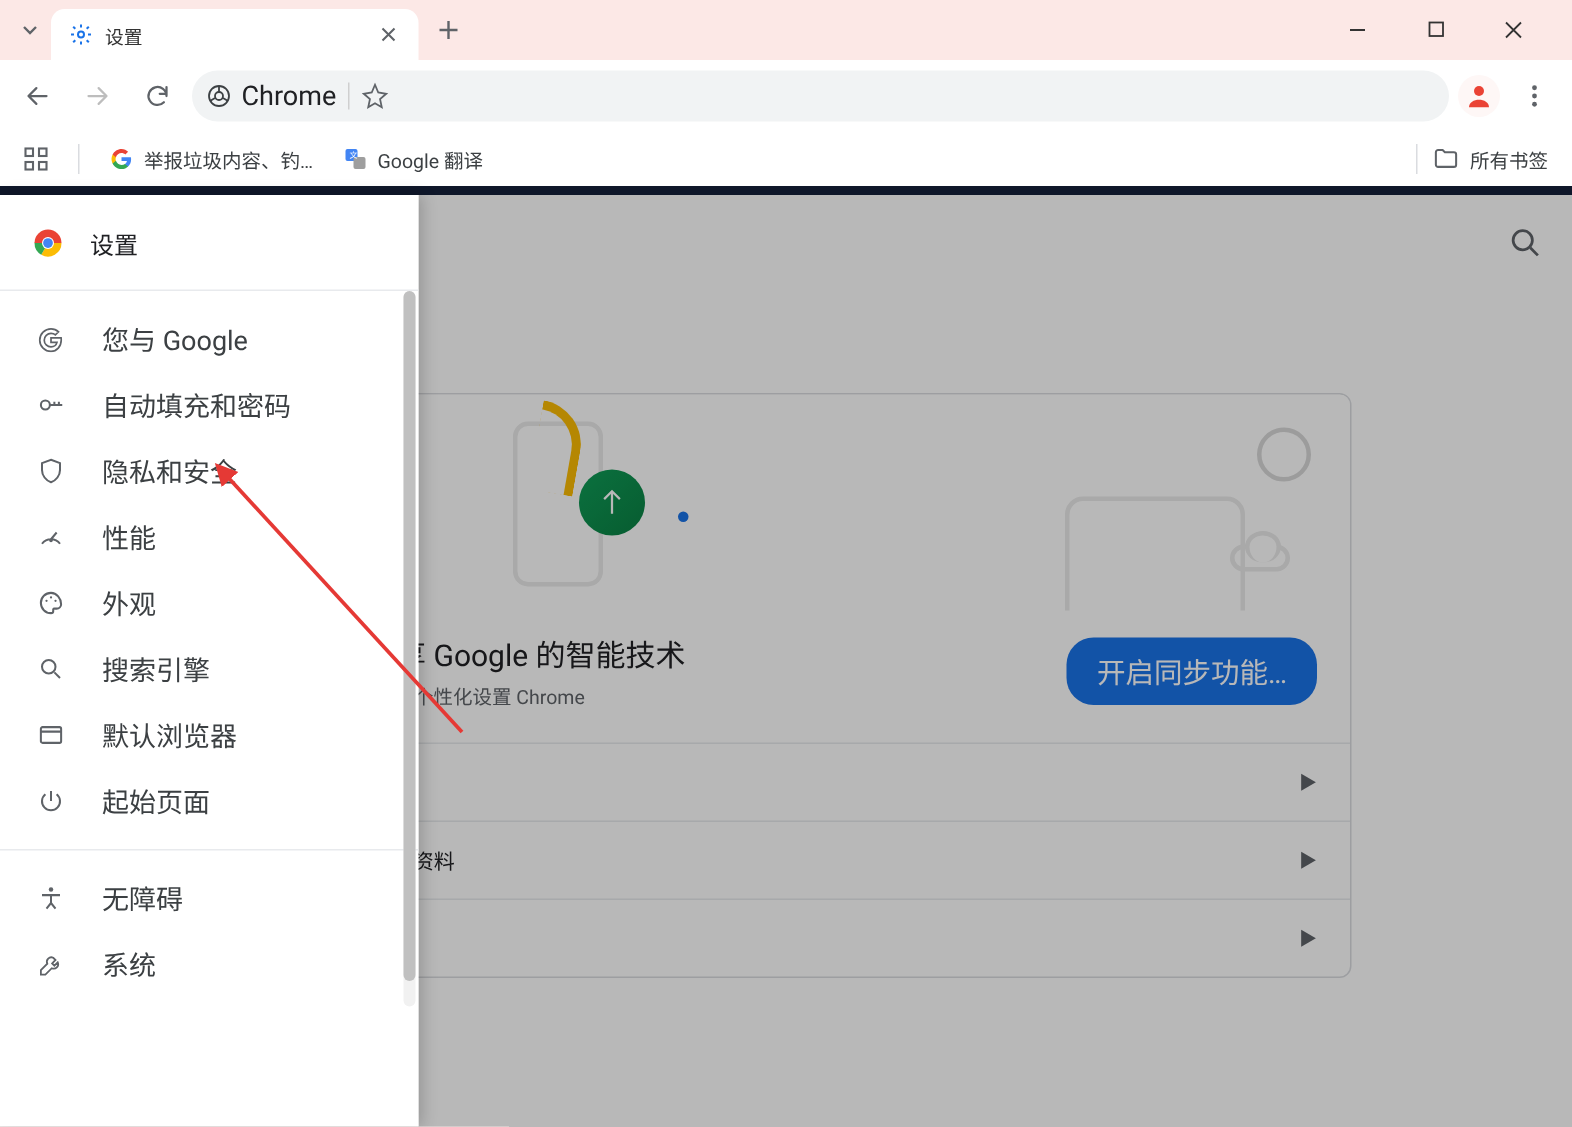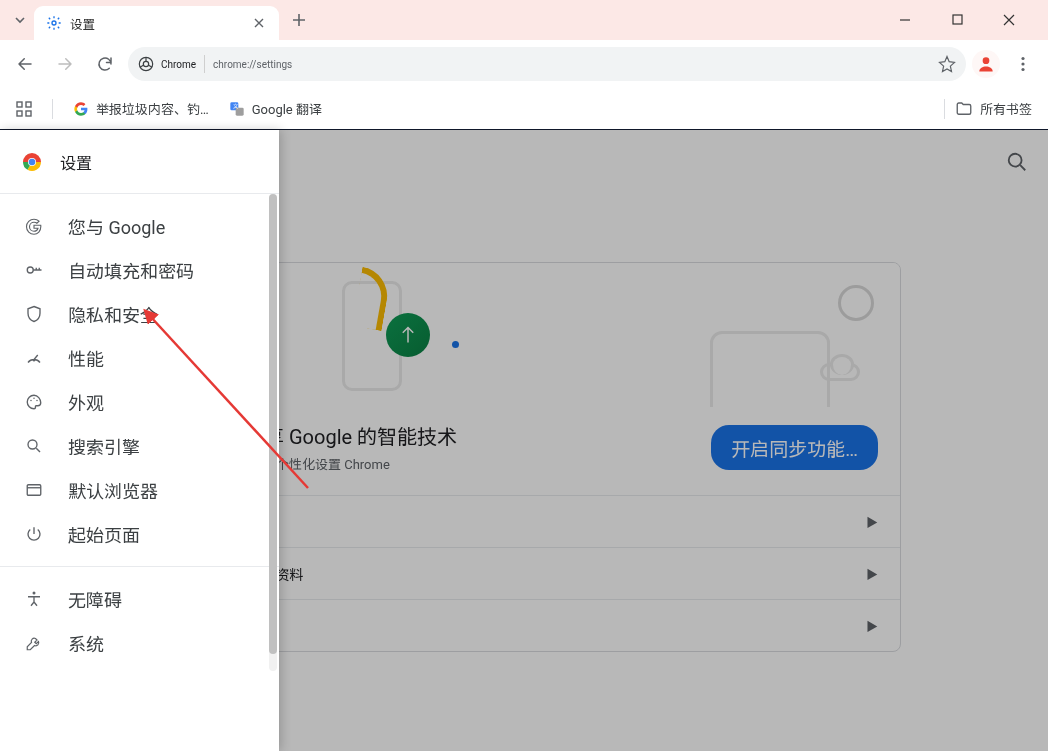--- a/index.html
+++ b/index.html
@@ -12,29 +12,29 @@
 .tab-title { flex: 1; white-space: nowrap; overflow: hidden; }
 .tab-close { width: 16px; height: 16px; display: flex; align-items: center; justify-content: center; color: #5f6368; }
 .new-tab { width: 28px; display: flex; justify-content: center; margin-left: 6px; color: #5f6368; }
 .window-controls { margin-left: auto; display: flex; gap: 22px; padding-right: 18px; color: #333; }
 .window-controls span { width: 30px; display: flex; justify-content: center; }
 
 
 .toolbar { height: 48px; background: #fff; display: flex; align-items: center; padding: 0 8px; gap: 6px; }
 .icon-btn { width: 34px; height: 34px; border-radius: 50%; display: flex; align-items: center; justify-content: center; color: #5f6368; }
 .icon-btn.disabled { color: #bdbdbd; }
-.omnibox { flex: 1; height: 34px; background: #f1f3f4; border-radius: 17px; display: flex; align-items: center; padding: 0 10px; gap: 8px; font-size: 10px; color: #3c4043; }
+.omnibox { flex: 1; height: 34px; background: #f1f3f4; border-radius: 17px; display: flex; align-items: center; padding: 0 10px; gap: 8px; font-size: 18px; color: #3c4043; }
 .omnibox-chip { display: flex; align-items: center; gap: 7px; color: #202124; }
 .omnibox-divider { width: 1px; height: 18px; background: #cfcfcf; }
 .omnibox-url { flex: 1; color: #5f6368; }
 .omnibox-star { color: #5f6368; }
 .avatar { width: 28px; height: 28px; border-radius: 50%; background: #fef7f6; display: flex; align-items: center; justify-content: center; }
 
 
-.bookmark-bar { height: 42px; background: #fff; border-bottom: 1px solid #0f172a; display: flex; align-items: center; padding: 0 16px; gap: 20px; font-size: 13px; color: #3c4043; }
+.bookmark-bar { height: 42px; background: #fff; border-bottom: 6px solid #0f172a; display: flex; align-items: center; padding: 0 16px; gap: 20px; font-size: 13px; color: #3c4043; }
 .bookmark-bar .sep { width: 1px; height: 20px; background: #dadce0; }
 .bookmark-item { display: flex; align-items: center; gap: 7px; }
 .bookmark-right { margin-left: auto; display: flex; align-items: center; gap: 10px; }
 
 
 .content { position: absolute; top: 130px; left: 0; right: 0; bottom: 0; background: #fff; }
 .dim { position: absolute; top: 0; left: 279px; right: 0; bottom: 0; background: rgba(0,0,0,0.28); }
 
 .content-inner { position: absolute; top: 0; left: 0; right: 0; padding-left: 279px; }
 .settings-top { height: 64px; display: flex; align-items: center; padding: 0 20px; justify-content: flex-end; }
@@ -143,21 +143,20 @@
   <div class="omnibox">
     <div class="omnibox-chip">
       <svg width="16" height="16" viewBox="0 0 24 24">
           <circle cx="12" cy="12" r="10" fill="none" stroke="#3c4043" stroke-width="1.8"></circle>
           <circle cx="12" cy="12" r="4" fill="none" stroke="#3c4043" stroke-width="1.8"></circle>
           <path d="M12 2v6M3 17l5-3M21 17l-5-3" stroke="#3c4043" stroke-width="1.8"></path>
         </svg>
       <span>Chrome</span>
     </div>
     <div class="omnibox-divider"></div>
-    <span class="omnibox-url">chrome://settings</span>
     <span class="omnibox-star">
       <svg width="18" height="18" viewBox="0 0 24 24">
           <path d="M12 2l2.9 6.9L22 10l-5.5 4.8L18 22l-6-3.5L6 22l1.5-7.2L2 10l7.1-1.1z" fill="none" stroke="#5f6368" stroke-width="1.6"></path>
         </svg>
     </span>
   </div>
   <div class="avatar">
     <svg width="20" height="20" viewBox="0 0 24 24">
         <circle cx="12" cy="8" r="4" fill="#ea4335"></circle>
         <path d="M4 21c0-4 4-6 8-6s8 2 8 6" fill="#ea4335"></path>

